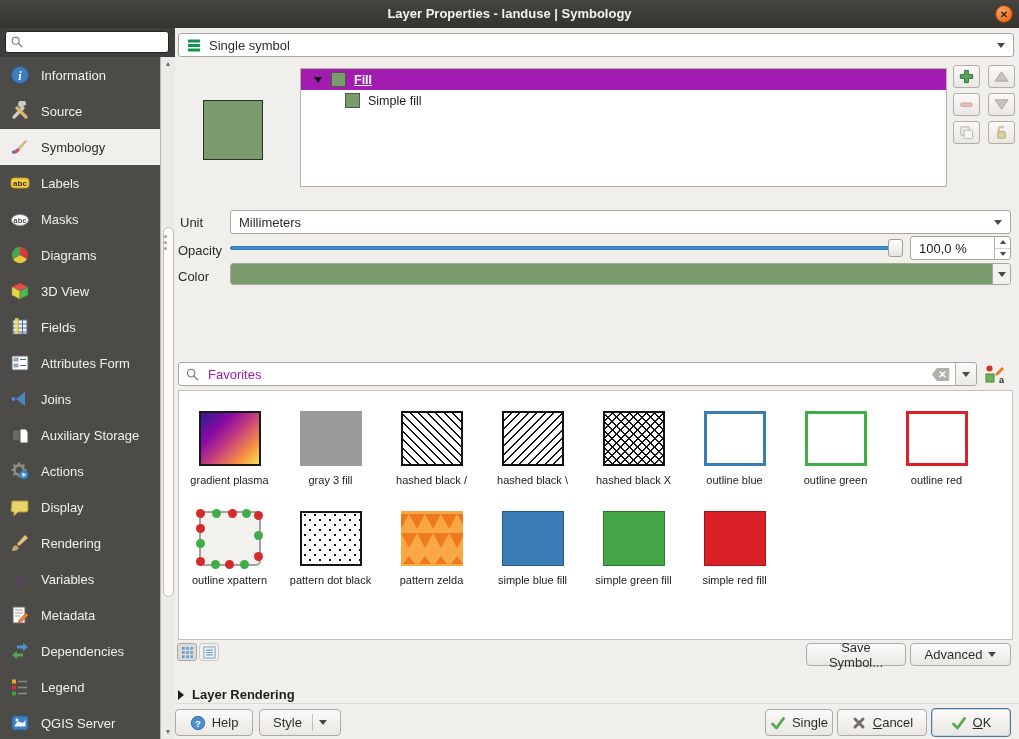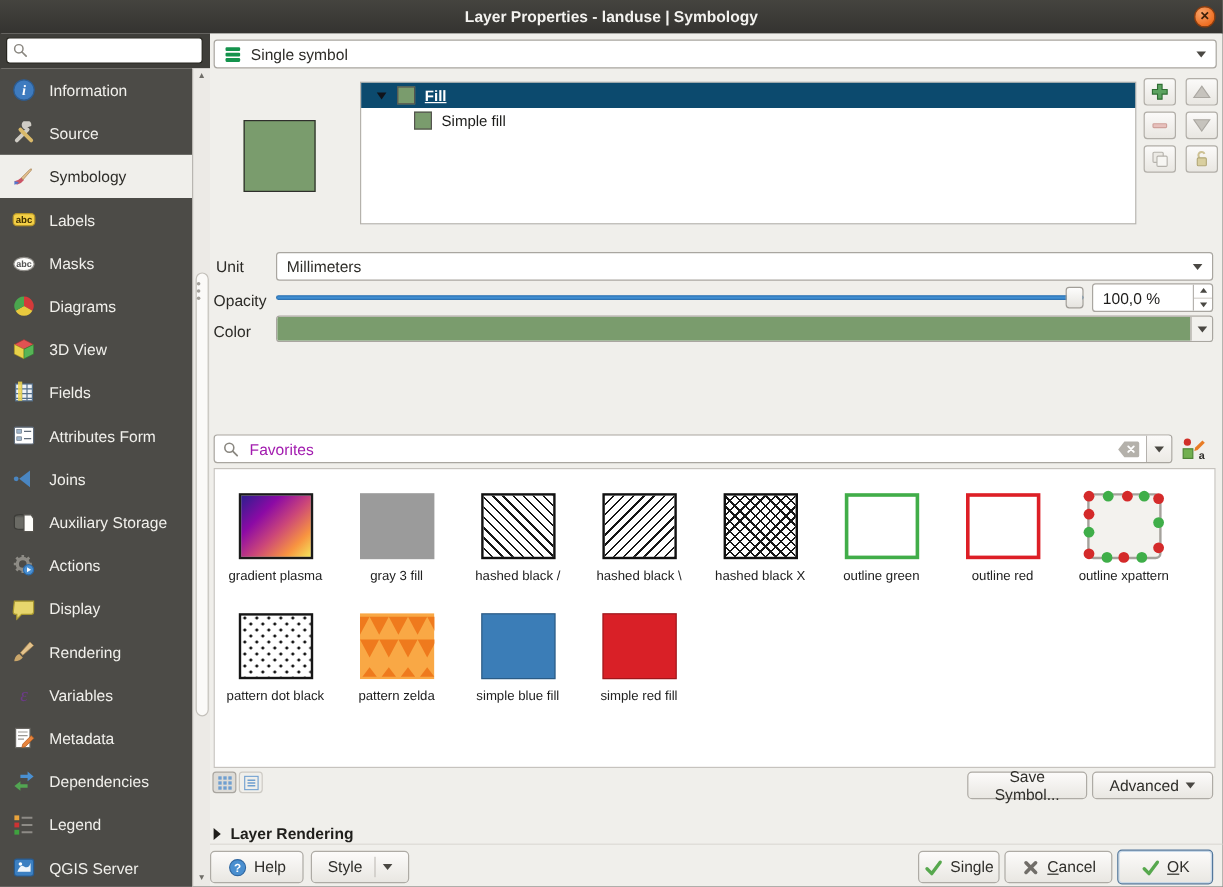--- a/index.html
+++ b/index.html
@@ -46,21 +46,21 @@
     border-top:5px solid #4a4843;flex:none;}
   .ml-auto{margin-left:auto;}
   .lbl{position:absolute;font-size:13px;color:#2b2a26;}
 
   .preview-swatch{position:absolute;left:28px;top:72px;width:60px;height:60px;background:#7a9c6d;
     border:1.5px solid #2f2f2c;}
 
   .tree{position:absolute;left:125px;top:40px;width:647px;height:119px;background:#fff;
     border:1px solid #b5b2ac;}
   .tree-row{height:21px;display:flex;align-items:center;font-size:12.5px;color:#1c1c1a;}
-  .tree-row.sel{background:#0c4a6e;color:#fff;font-weight:bold;text-decoration:underline;}
+  .tree-row.sel{background:#a21caf;color:#fff;font-weight:bold;text-decoration:underline;}
   .expander{width:0;height:0;border-left:4.5px solid transparent;border-right:4.5px solid transparent;
     border-top:6px solid #15151a;margin:0 9px 0 13px;flex:none;}
   .tw-icon{width:15px;height:15px;background:#7a9c6d;border:1px solid #55544f;margin-right:8px;flex:none;}
   .indent{width:44px;flex:none;}
 
   .mini-btn{position:absolute;width:27px;height:23px;border:1px solid #b1aea8;border-radius:3px;
     background:linear-gradient(#fbfaf9,#e9e7e2);display:flex;align-items:center;justify-content:center;}
   .mini-btn .mico{width:17px;height:17px;}
 
   .slider-wrap{position:absolute;left:55px;top:210px;width:675px;height:20px;}
@@ -501,20 +501,24 @@
         </div>
         <div class="cell">
           <div class="pv pv-hatchb"></div>
           <div class="sym-label">hashed black \</div>
         </div>
         <div class="cell">
           <div class="pv pv-hatchx"></div>
           <div class="sym-label">hashed black X</div>
         </div>
         <div class="cell">
+          <div class="pv pv-outline" style="border: 3.5px solid rgb(58, 124, 182);"></div>
+          <div class="sym-label">outline blue</div>
+        </div>
+        <div class="cell">
           <div class="pv pv-outline" style="border: 3.5px solid rgb(65, 173, 73);"></div>
           <div class="sym-label">outline green</div>
         </div>
         <div class="cell">
           <div class="pv pv-outline" style="border: 3.5px solid rgb(221, 31, 38);"></div>
           <div class="sym-label">outline red</div>
         </div>
         <div class="cell">
           <div class="pv pv-xpattern">
             <span class="xdot" style="left: -4.5px; top: -4.5px; background: rgb(212, 42, 42);"></span>
@@ -557,20 +561,24 @@
               <path d="M50 53 l6 -8 6 8 z" fill="#ef7a1d"></path>
             </svg>
           </div>
           <div class="sym-label">pattern zelda</div>
         </div>
         <div class="cell">
           <div class="pv pv-fill" style="background: rgb(59, 125, 183); border: 1px solid rgba(0, 0, 0, 0.28);"></div>
           <div class="sym-label">simple blue fill</div>
         </div>
         <div class="cell">
+          <div class="pv pv-fill" style="background: rgb(68, 166, 71); border: 1px solid rgba(0, 0, 0, 0.28);"></div>
+          <div class="sym-label">simple green fill</div>
+        </div>
+        <div class="cell">
           <div class="pv pv-fill" style="background: rgb(217, 32, 39); border: 1px solid rgba(0, 0, 0, 0.28);"></div>
           <div class="sym-label">simple red fill</div>
         </div>
       </div>
 
     <div id="view-toggles">
         <div class="toggle-btn active" style="left: 2px; top: 615px;">
           <span class="tico">
             <svg viewBox="0 0 14 14">
               <g fill="#6f9fd0">

